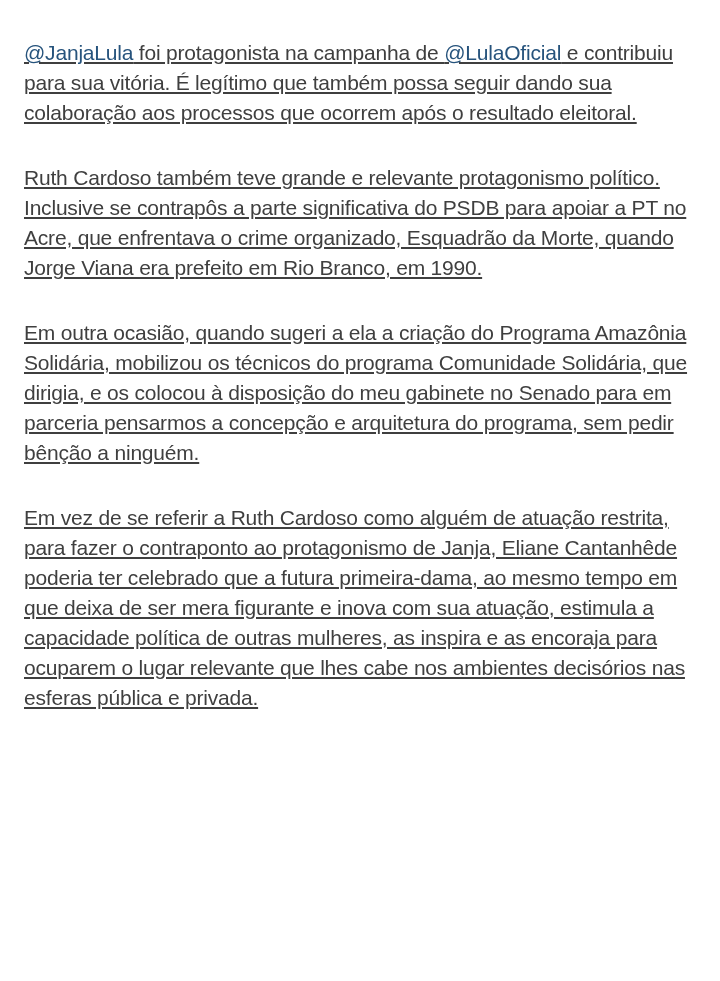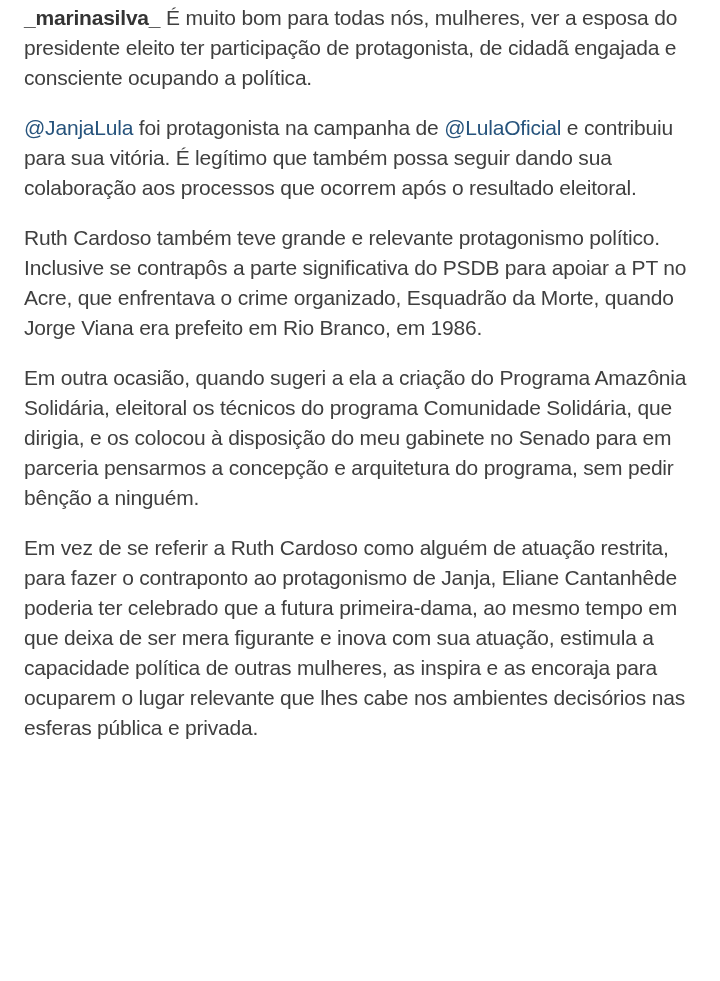--- a/index.html
+++ b/index.html
@@ -20,34 +20,34 @@
     font-size: 21px;
     line-height: 30px;
     letter-spacing: -0.2px;
     color: var(--text-color, #3f3f3f);
   }
   .para {
     margin: 0;
     padding: 0;
   }
   .para.gap {
-    margin-top: 20px;
+    margin-top: 35px;
+    text-decoration: underline;
   }
   .username {
     font-weight: bold;
     color: var(--username-color, #343434);
     cursor: pointer;
   }
   .mention {
     color: var(--link-color, #26537c);
     cursor: pointer;
   }
 </style>
 </head>
 <body style="background: rgb(255, 255, 255);">
 
 <div class="post-caption">
-    <p class="para"><span class="username">_marinasilva_</span><span> É muito bom para todas nós, mulheres, ver a esposa do presidente eleito ter participação de protagonista, de cidadã engajada e consciente ocupando a política.</span></p>
     <p class="para gap"><span class="mention">@JanjaLula</span><span> foi protagonista na campanha de </span><span class="mention">@LulaOficial</span><span> e contribuiu para sua vitória. É legítimo que também possa seguir dando sua colaboração aos processos que ocorrem após o resultado eleitoral.</span></p>
-    <p class="para gap"><span>Ruth Cardoso também teve grande e relevante protagonismo político. Inclusive se contrapôs a parte significativa do PSDB para apoiar a PT no Acre, que enfrentava o crime organizado, Esquadrão da Morte, quando Jorge Viana era prefeito em Rio Branco, em 1986.</span></p>
-    <p class="para gap"><span>Em outra ocasião, quando sugeri a ela a criação do Programa Amazônia Solidária, eleitoral os técnicos do programa Comunidade Solidária, que dirigia, e os colocou à disposição do meu gabinete no Senado para em parceria pensarmos a concepção e arquitetura do programa, sem pedir bênção a ninguém.</span></p>
+    <p class="para gap"><span>Ruth Cardoso também teve grande e relevante protagonismo político. Inclusive se contrapôs a parte significativa do PSDB para apoiar a PT no Acre, que enfrentava o crime organizado, Esquadrão da Morte, quando Jorge Viana era prefeito em Rio Branco, em 1990.</span></p>
+    <p class="para gap"><span>Em outra ocasião, quando sugeri a ela a criação do Programa Amazônia Solidária, mobilizou os técnicos do programa Comunidade Solidária, que dirigia, e os colocou à disposição do meu gabinete no Senado para em parceria pensarmos a concepção e arquitetura do programa, sem pedir bênção a ninguém.</span></p>
     <p class="para gap"><span>Em vez de se referir a Ruth Cardoso como alguém de atuação restrita, para fazer o contraponto ao protagonismo de Janja, Eliane Cantanhêde poderia ter celebrado que a futura primeira-dama, ao mesmo tempo em que deixa de ser mera figurante e inova com sua atuação, estimula a capacidade política de outras mulheres, as inspira e as encoraja para ocuparem o lugar relevante que lhes cabe nos ambientes decisórios nas esferas pública e privada.</span></p>
   </div>
 
 </body></html>

